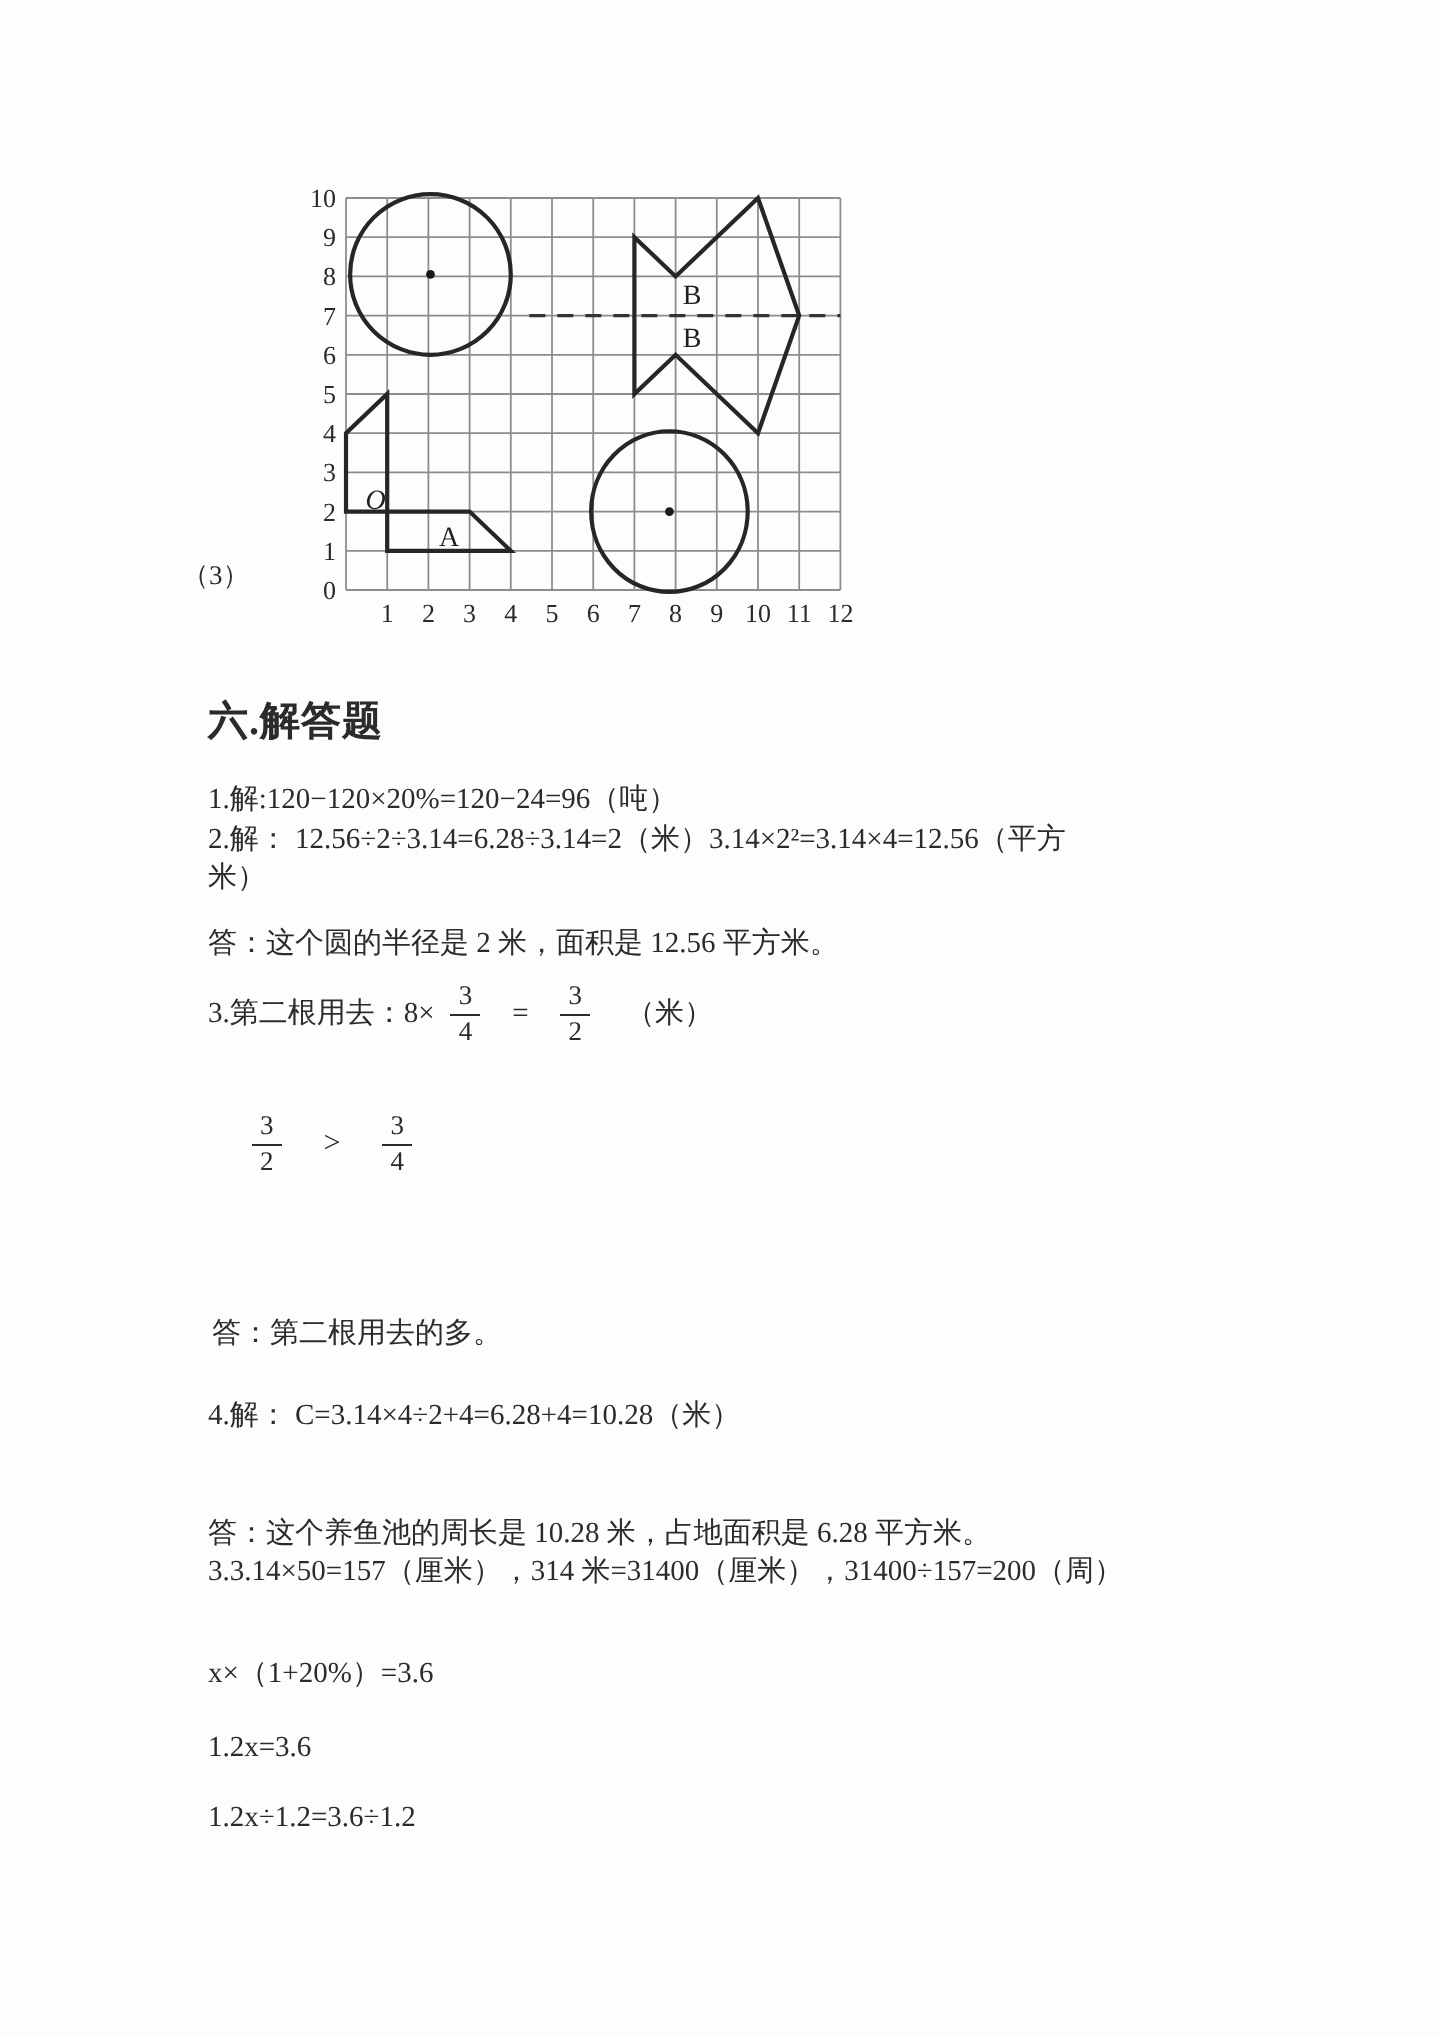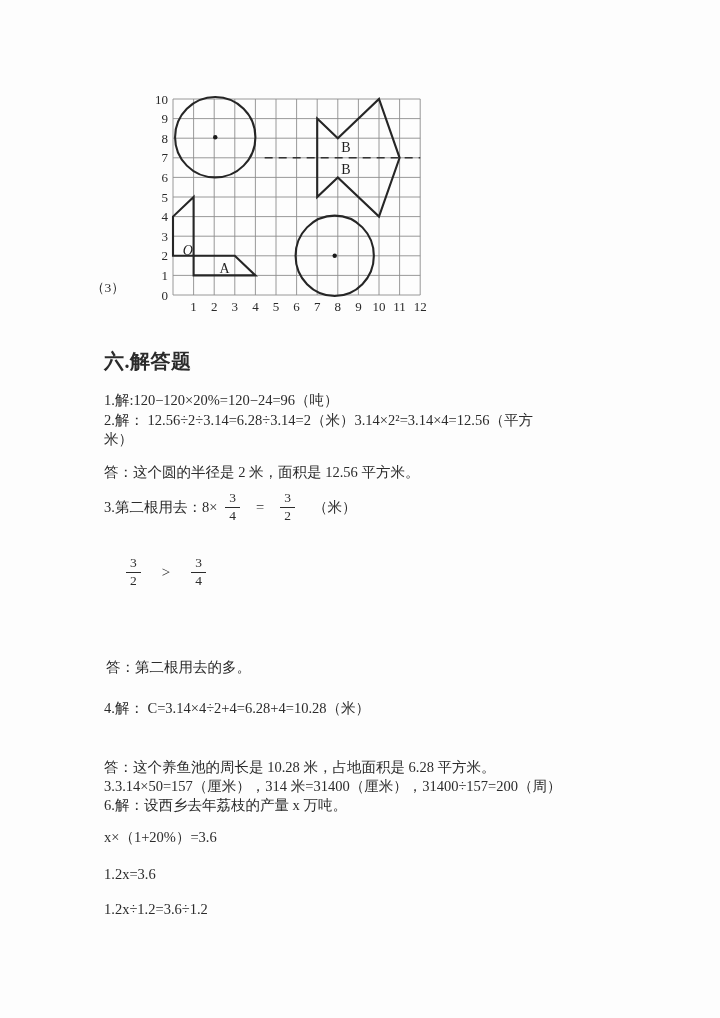--- a/index.html
+++ b/index.html
@@ -118,18 +118,17 @@
       <span class="num">3</span>
       <span class="den">4</span>
     </span>
   </div>
 
   <div class="tline" style="left:106px;top:658px;">答：第二根用去的多。</div>
 
   <div class="tline" style="left:104px;top:699px;">4.解： C=3.14×4÷2+4=6.28+4=10.28（米）</div>
   <div class="tline" style="left:104px;top:758px;text-align:center;">答：这个养鱼池的周长是 10.28 米，占地面积是 6.28 平方米。</div>
   <div class="tline" style="left:104px;top:777px;">3.3.14×50=157（厘米），314 米=31400（厘米），31400÷157=200（周）</div>
-  <div class="tline" style="left:104px;top:796px;">6.解：设西乡去年荔枝的产量 x 万吨。</div>
   <div class="tline" style="left:104px;top:828px;">x×（1+20%）=3.6</div>
   <div class="tline" style="left:104px;top:865px;">1.2x=3.6</div>
   <div class="tline" style="left:104px;top:900px;">1.2x÷1.2=3.6÷1.2</div>
 
 </div>
 
 </body></html>

